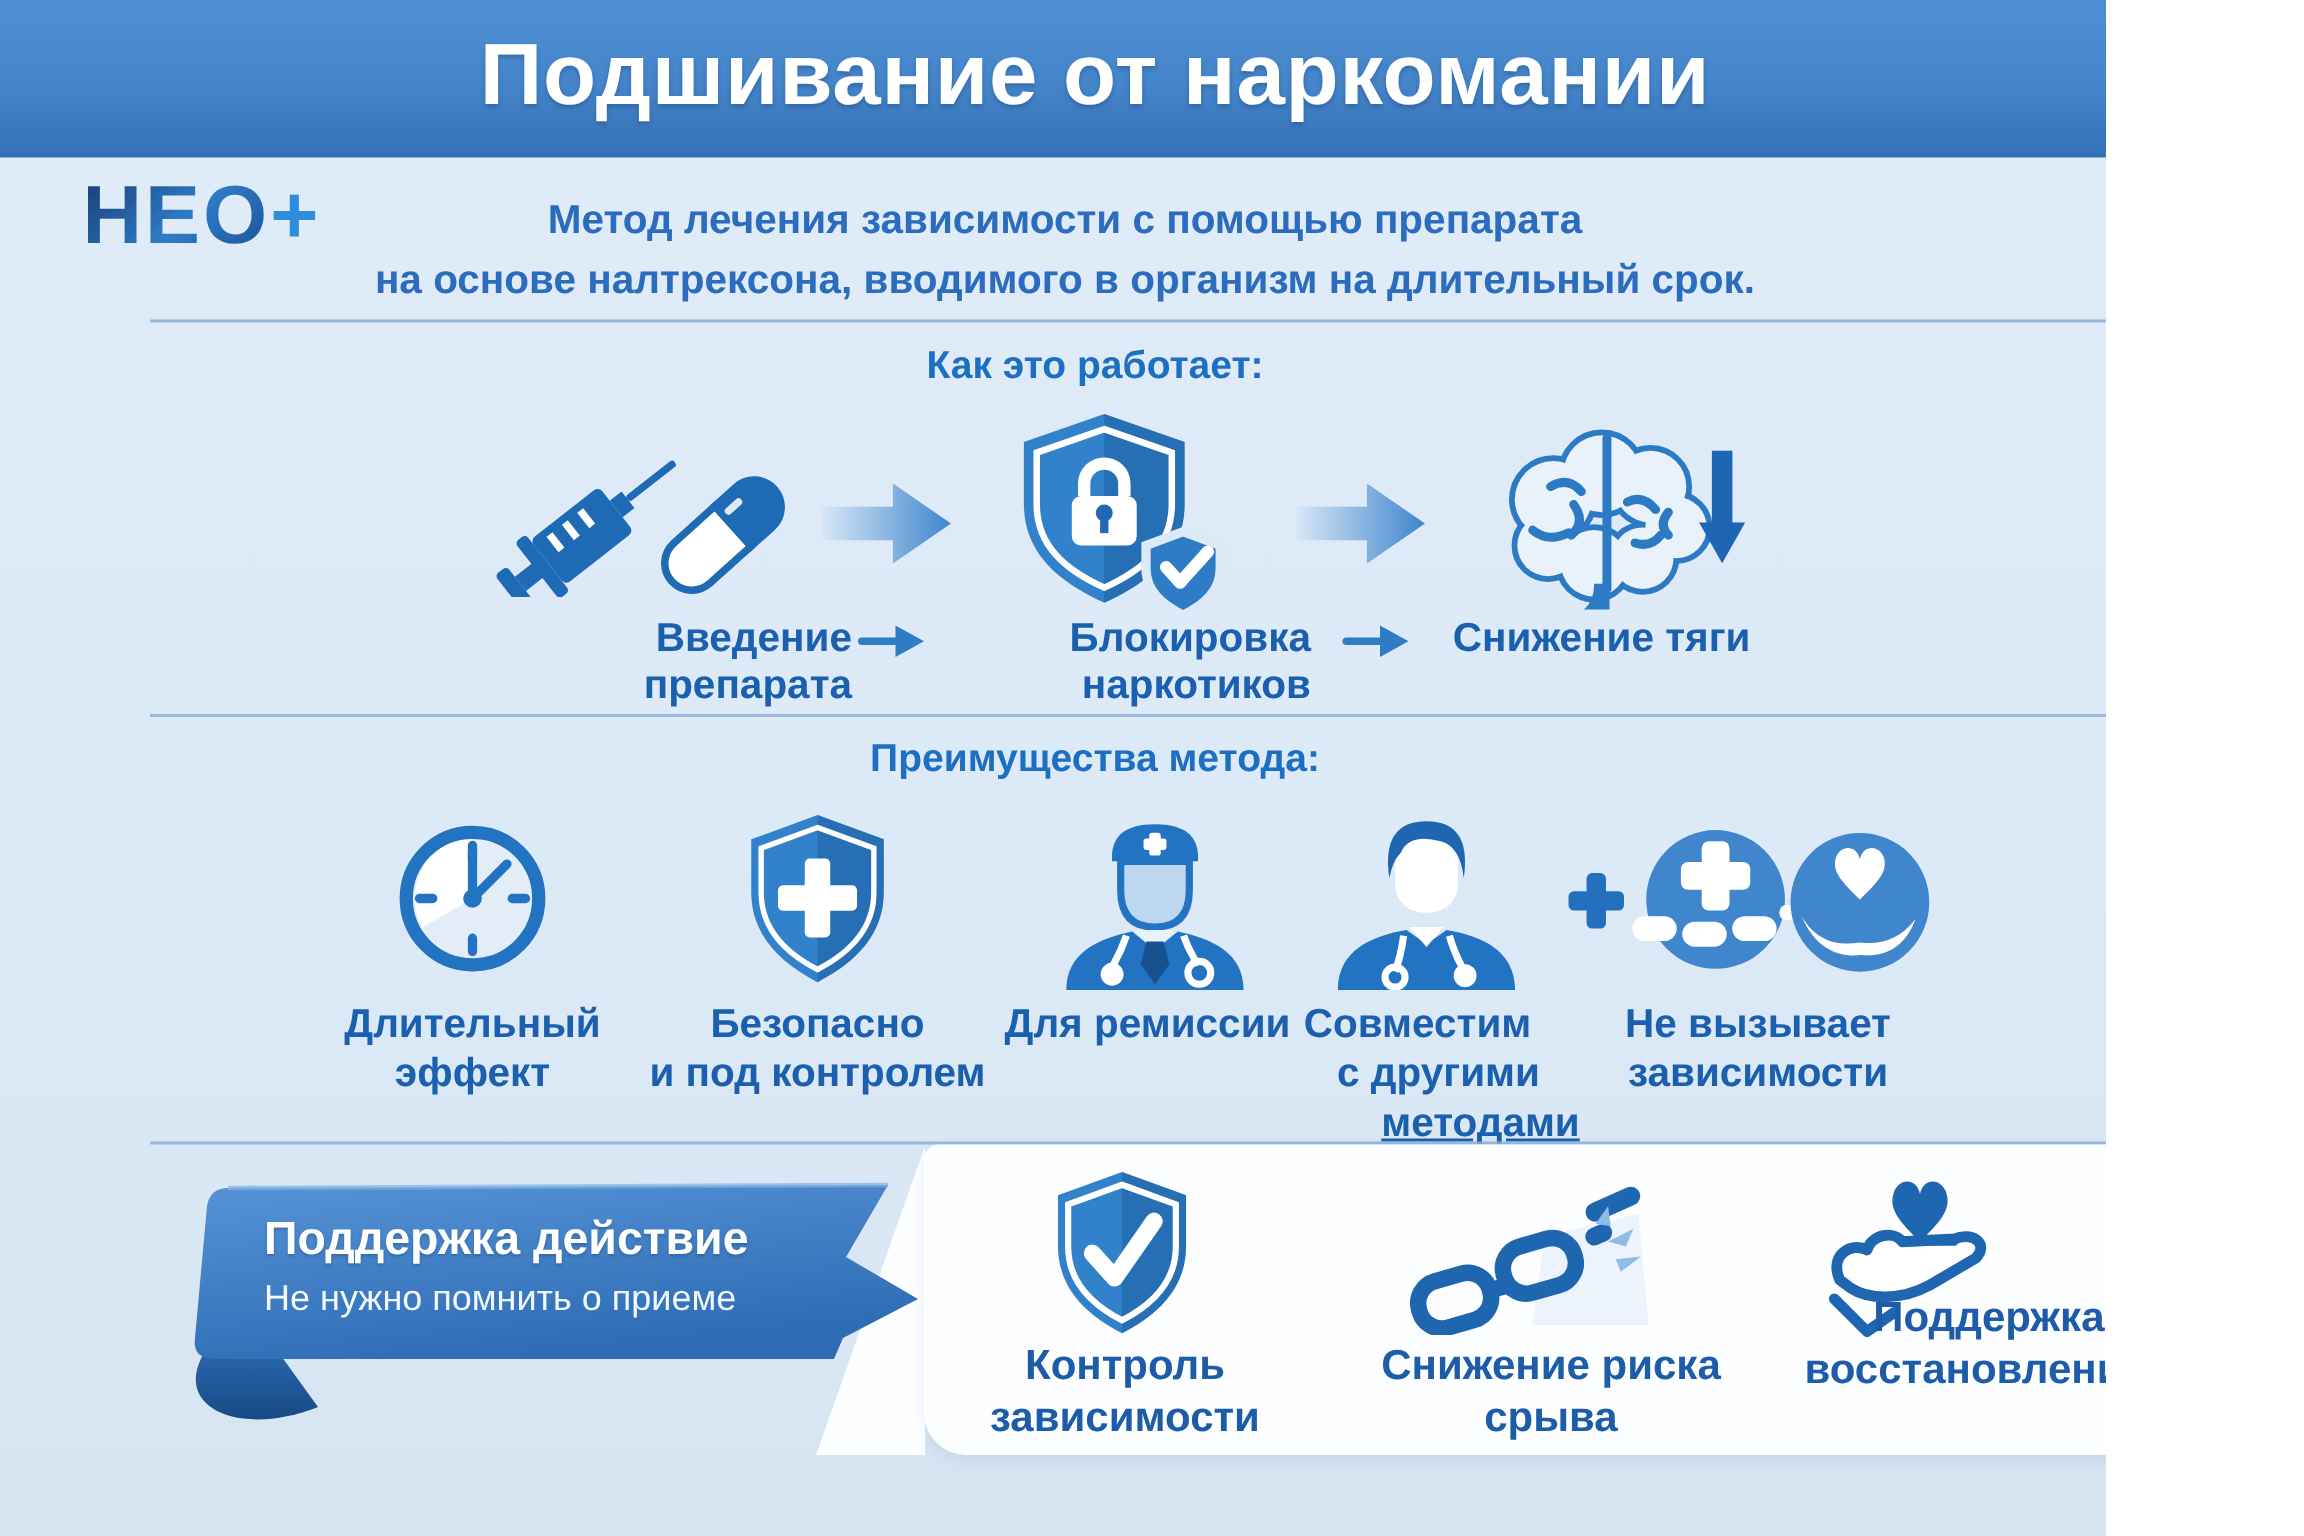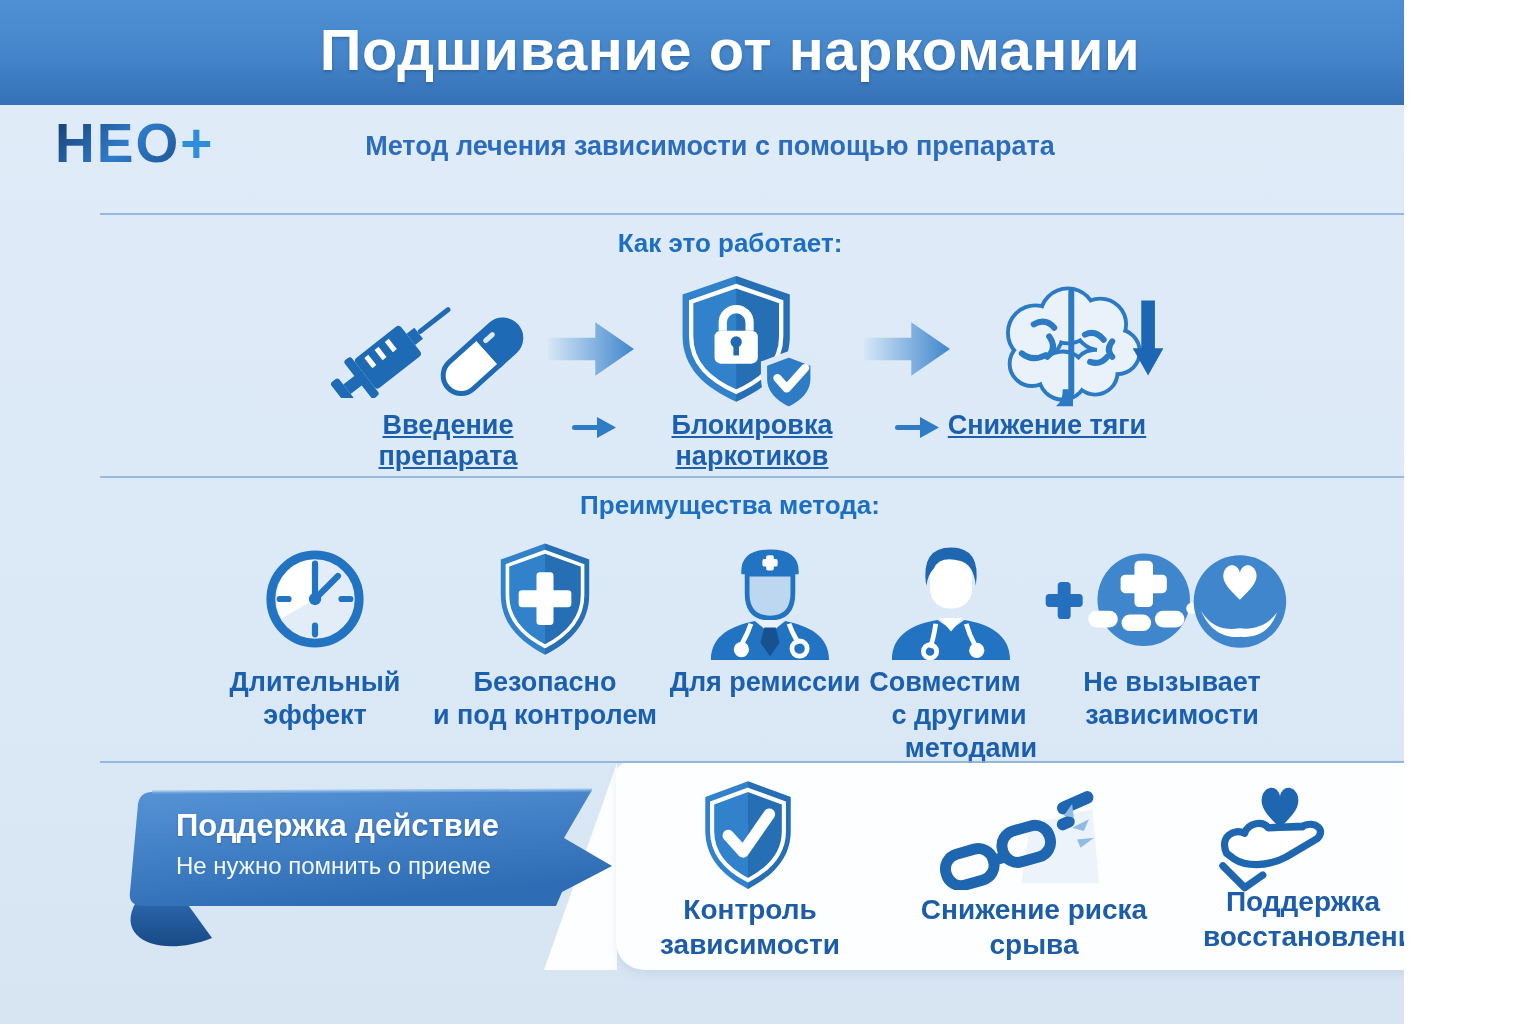--- a/index.html
+++ b/index.html
@@ -16,24 +16,24 @@
   
   .logo{left:55px;top:116px;font-size:55px;font-weight:800;letter-spacing:2px;line-height:1;}
   .logo .word{background:linear-gradient(135deg,#16386B 0%,#2F7CC9 55%,#1B4F8F 100%);
               -webkit-background-clip:text;background-clip:text;color:transparent;}
   .logo .plus{color:#2E8EDB;font-weight:900;}
   
   .intro{left:160px;top:126px;width:1100px;text-align:center;color:#2B6CBE;
          font-size:27px;font-weight:500;line-height:40px;}
   .divider{height:0;border-top:2px solid #8AB0D8;opacity:.85;}
   .h2{width:1460px;left:0;text-align:center;color:#1C6FC2;font-size:26px;font-weight:700;}
-  .steplabel{color:#1B5FAF;font-size:27px;font-weight:600;text-align:center;text-decoration:underline;}
+  .steplabel{color:#1B5FAF;font-size:27px;font-weight:600;text-align:right;}
   .advlabel{color:#1B5FAF;font-size:27px;font-weight:600;text-align:center;line-height:33px;}
   .stair-1{position:relative;left:14px;}
-  .stair-2{position:relative;left:26px;}
+  .stair-2{position:relative;left:42px;text-decoration:underline;}
   
   .panel{left:616px;top:763px;width:820px;height:207px;background:#FDFEFF;
          border-radius:10px 28px 28px 28px;box-shadow:0 4px 10px rgba(80,120,170,.12);}
   .panel-wedge{left:544px;top:763px;width:73px;height:207px;background:#FDFEFF;
                clip-path:polygon(100% 0,100% 100%,0 100%);}
   .ribbon-title{left:176px;top:808px;color:#FFFFFF;font-size:31px;font-weight:700;
                 text-shadow:0 1px 2px rgba(20,60,110,.35);}
   .ribbon-sub{left:176px;top:852px;color:#F2F8FF;font-size:24px;font-weight:500;}
   .blabel{color:#1D5CA8;font-size:28px;font-weight:600;text-align:center;line-height:35px;}
 </style>
@@ -42,20 +42,21 @@
 
 <div id="stage">
 
   <div class="abs header"></div>
   <div class="abs title">Подшивание от наркомании</div>
 
   <div class="abs logo"><span class="word">НЕО</span><span class="plus">+</span></div>
 
   <div class="abs intro" style="left:160px;top:126px;font-weight:bold;">
     <div>Метод лечения зависимости с помощью препарата</div>
+    <div>на основе налтрексона, вводимого в организм на длительный срок.</div>
   </div>
 
   <div class="abs divider" style="left:100px;top:213px;width:1336px;"></div>
 
   <div class="abs h2" style="top:228px;">Как это работает:</div>
 
   <svg class="abs" style="left:330px;top:276px;" width="212" height="122" viewBox="0 0 212 122">
     <g transform="rotate(-38 80 64)" fill="#1E6AB5">
       <rect x="-10" y="49" width="10" height="30" rx="3"></rect>
       <rect x="0" y="58" width="18" height="12"></rect>
@@ -310,18 +311,18 @@
     <path d="M62,58 L100,58" stroke="#1E66B0" stroke-width="6" stroke-linecap="round" fill="none"></path>
     <path d="M12,100 L36,124 L56,110" fill="none" stroke="#1E66B0" stroke-width="8" stroke-linecap="round" stroke-linejoin="round"></path>
   </svg>
 
   <div class="abs blabel" style="left:600px;top:892px;width:300px;">
     <div>Контроль зависимости</div>
   </div>
   <div class="abs blabel" style="left:884px;top:892px;width:300px;">
     <div>Снижение риска срыва</div>
   </div>
-  <div class="abs blabel" style="left:1203px;top:884px;width:200px;text-align:center;">
+  <div class="abs blabel" style="left:1203px;top:860px;width:200px;text-align:right;">
     <div>Поддержка</div>
     <div>восстановления</div>
   </div>
 
 </div>
 
 </body></html>

